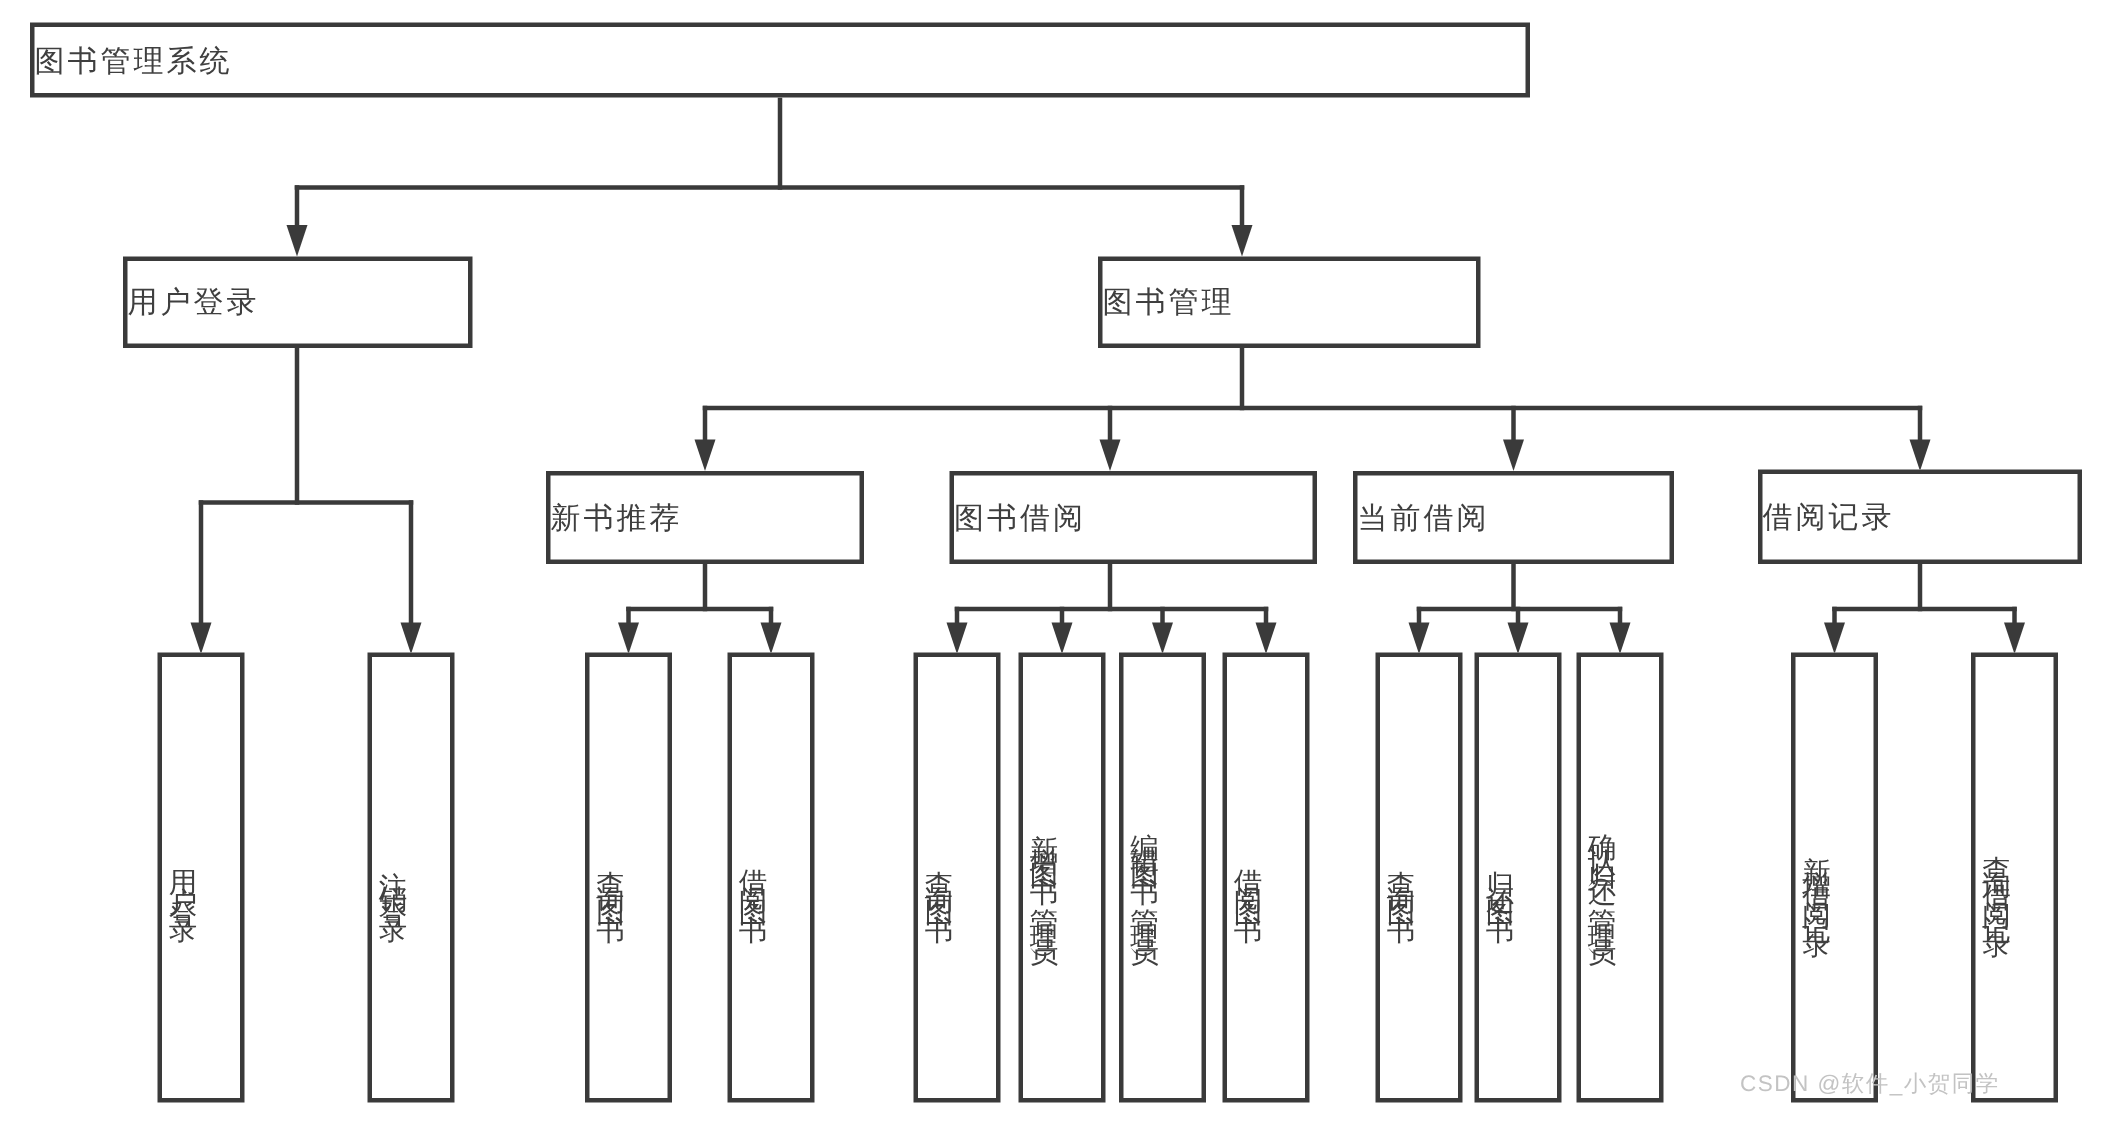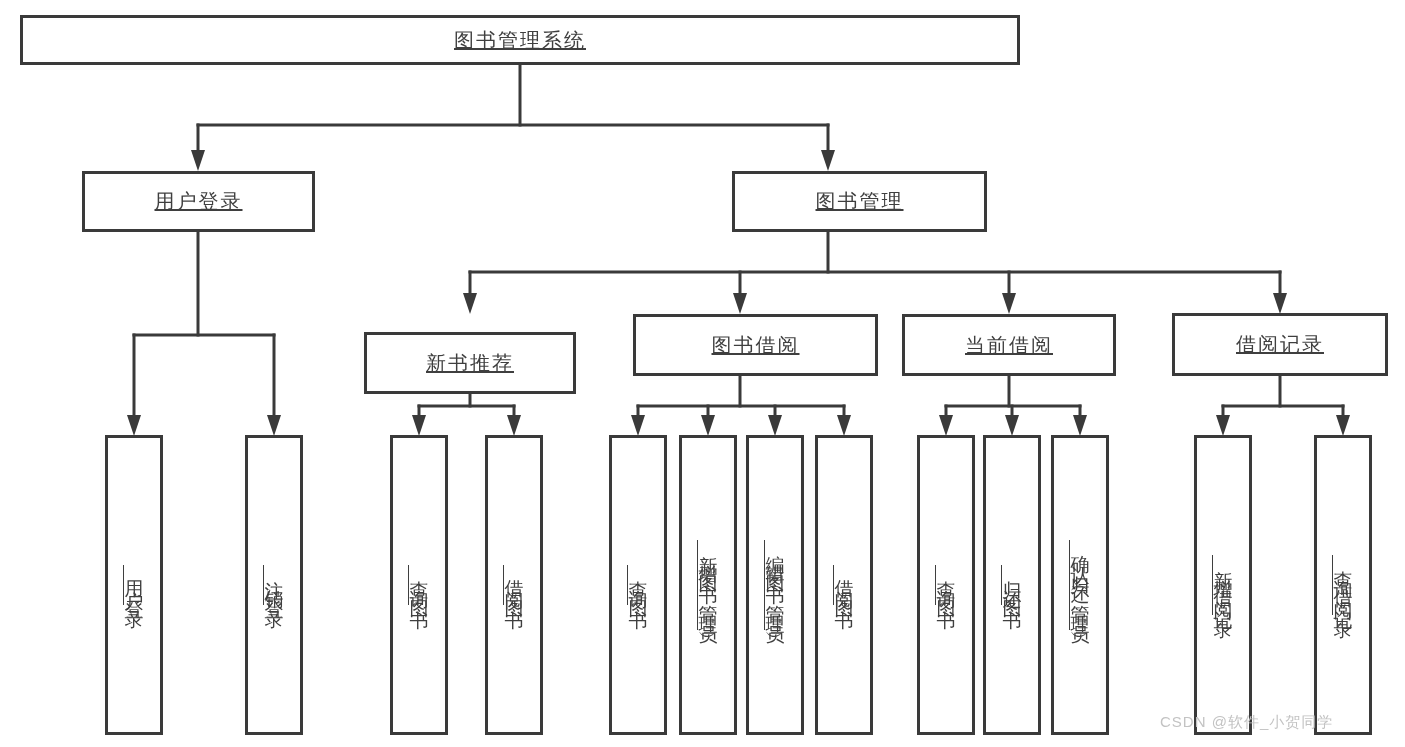--- a/index.html
+++ b/index.html
@@ -30,23 +30,22 @@
   .connectors polygon{
     fill:var(--line);
     stroke:none;
   }
   .node{
     position:absolute;
     border:3px solid var(--line);
     background:var(--bg);
     display:flex;
     align-items:center;
-    justify-content:center;
+    justify-content:flex-start;
     color:var(--text);
-    text-decoration:underline;
   }
   .node .lbl{
     font-size:20px;
     letter-spacing:2px;
     color:var(--text);
     white-space:nowrap;
   }
   .node.v .lbl{
     writing-mode:vertical-rl;
     text-orientation:mixed;
@@ -150,21 +149,21 @@
     <span class="lbl">图书管理系统</span>
   </div>
 
   <div class="node h" style="left:82px;top:171px;width:233px;height:61px">
     <span class="lbl">用户登录</span>
   </div>
   <div class="node h" style="left:732px;top:171px;width:255px;height:61px">
     <span class="lbl">图书管理</span>
   </div>
 
-  <div class="node h" style="left:364px;top:332px;width:212px;height:62px">
+  <div class="node h" style="left:364px;top:314px;width:212px;height:62px">
     <span class="lbl">新书推荐</span>
   </div>
   <div class="node h" style="left:633px;top:314px;width:245px;height:62px">
     <span class="lbl">图书借阅</span>
   </div>
   <div class="node h" style="left:902px;top:314px;width:214px;height:62px">
     <span class="lbl">当前借阅</span>
   </div>
   <div class="node h" style="left:1172px;top:313px;width:216px;height:63px">
     <span class="lbl">借阅记录</span>

